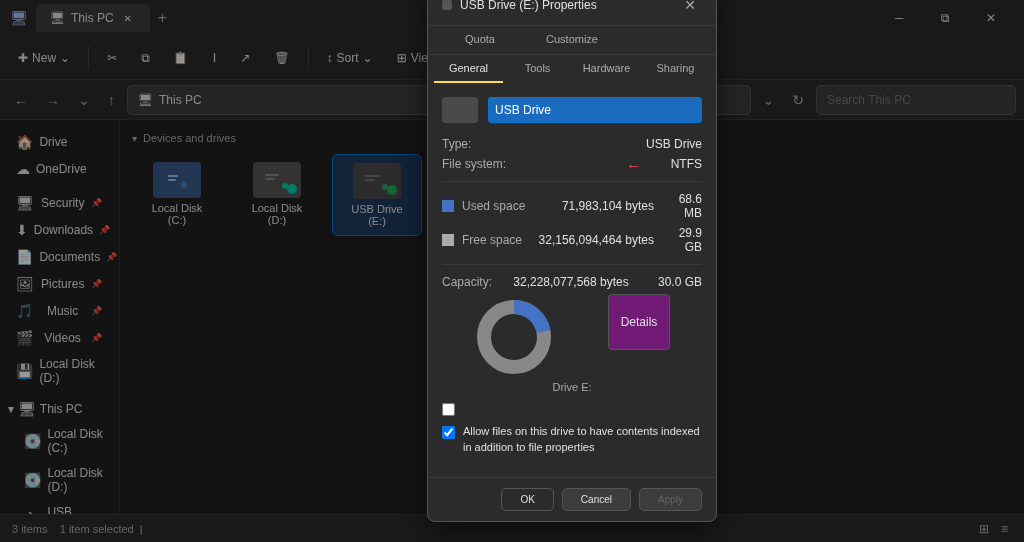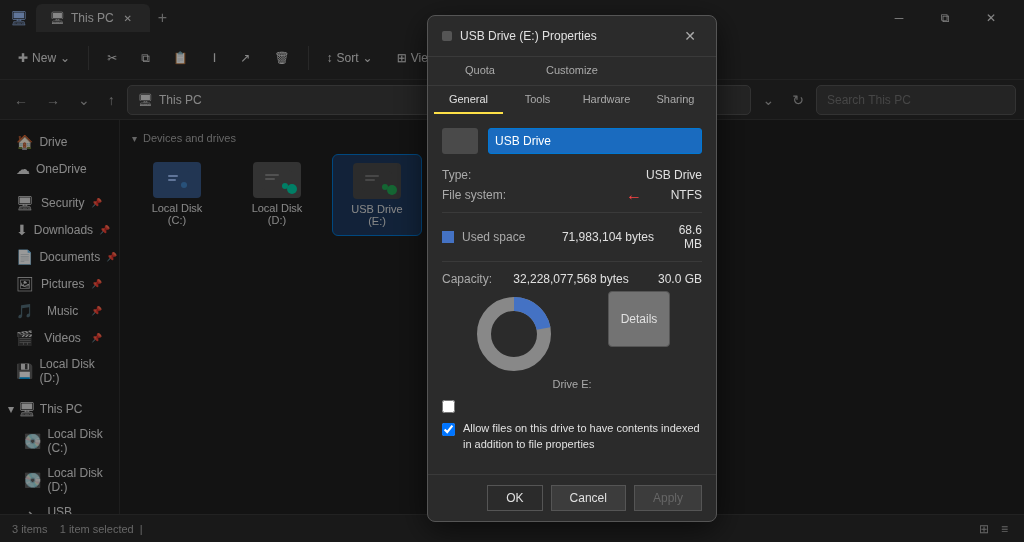--- a/index.html
+++ b/index.html
@@ -398,21 +398,21 @@
       margin: 8px 0;
     }
     .donut-svg { width: 80px; height: 80px; }
     .drive-label-text {
       font-size: 11px;
       color: #aaa;
       margin-top: 4px;
     }
     .details-btn {
       float: right;
-      background: #737373;
+      background: #701a75;
       border: 1px solid #555;
       border-radius: 4px;
       color: #e0e0e0;
       padding: 20px 12px;
       font-size: 12px;
       cursor: pointer;
       margin-top: -30px;
       margin-left: 44px;
     }
 
@@ -431,22 +431,22 @@
     
     .dialog-footer {
       display: flex;
       justify-content: flex-end;
       gap: 8px;
       padding: 10px 14px;
       border-top: 1px solid #3a3a3a;
     }
     .dialog-btn {
       padding: 5px 18px;
-      border-radius: 0;
-      font-size: 12px;
+      border-radius: 5px;
+      font-size: 10px;
       cursor: pointer;
       border: 1px solid #555;
       background: #3c3c3c;
       color: #e0e0e0;
     }
     .dialog-btn.primary {
       background: none;
       border: 1px solid #555;
     }
     .dialog-btn:disabled { color: #666; cursor: default; }
@@ -711,20 +711,26 @@
 
       <div class="dialog-divider"></div>
 
       <div class="space-row">
         <div class="space-color-box" style="background:#4472c4;"></div>
         <span class="space-label">Used space</span>
         <span class="space-bytes">71,983,104 bytes</span>
         <span class="space-size">68.6 MB</span>
       </div>
 
+      <div class="space-row">
+        <div class="space-color-box" style="background:#aaaaaa;"></div>
+        <span class="space-label">Free space</span>
+        <span class="space-bytes">32,156,094,464 bytes</span>
+        <span class="space-size">29.9 GB</span>
+      </div>
 
       <div class="dialog-divider"></div>
 
       <div class="dialog-info-row">
         <span class="dialog-info-label">Capacity:</span>
         <span class="dialog-info-value">32,228,077,568 bytes</span>
         <span class="dialog-info-value" style="margin-left:8px;">30.0 GB</span>
       </div>
 
       <div class="donut-container">

